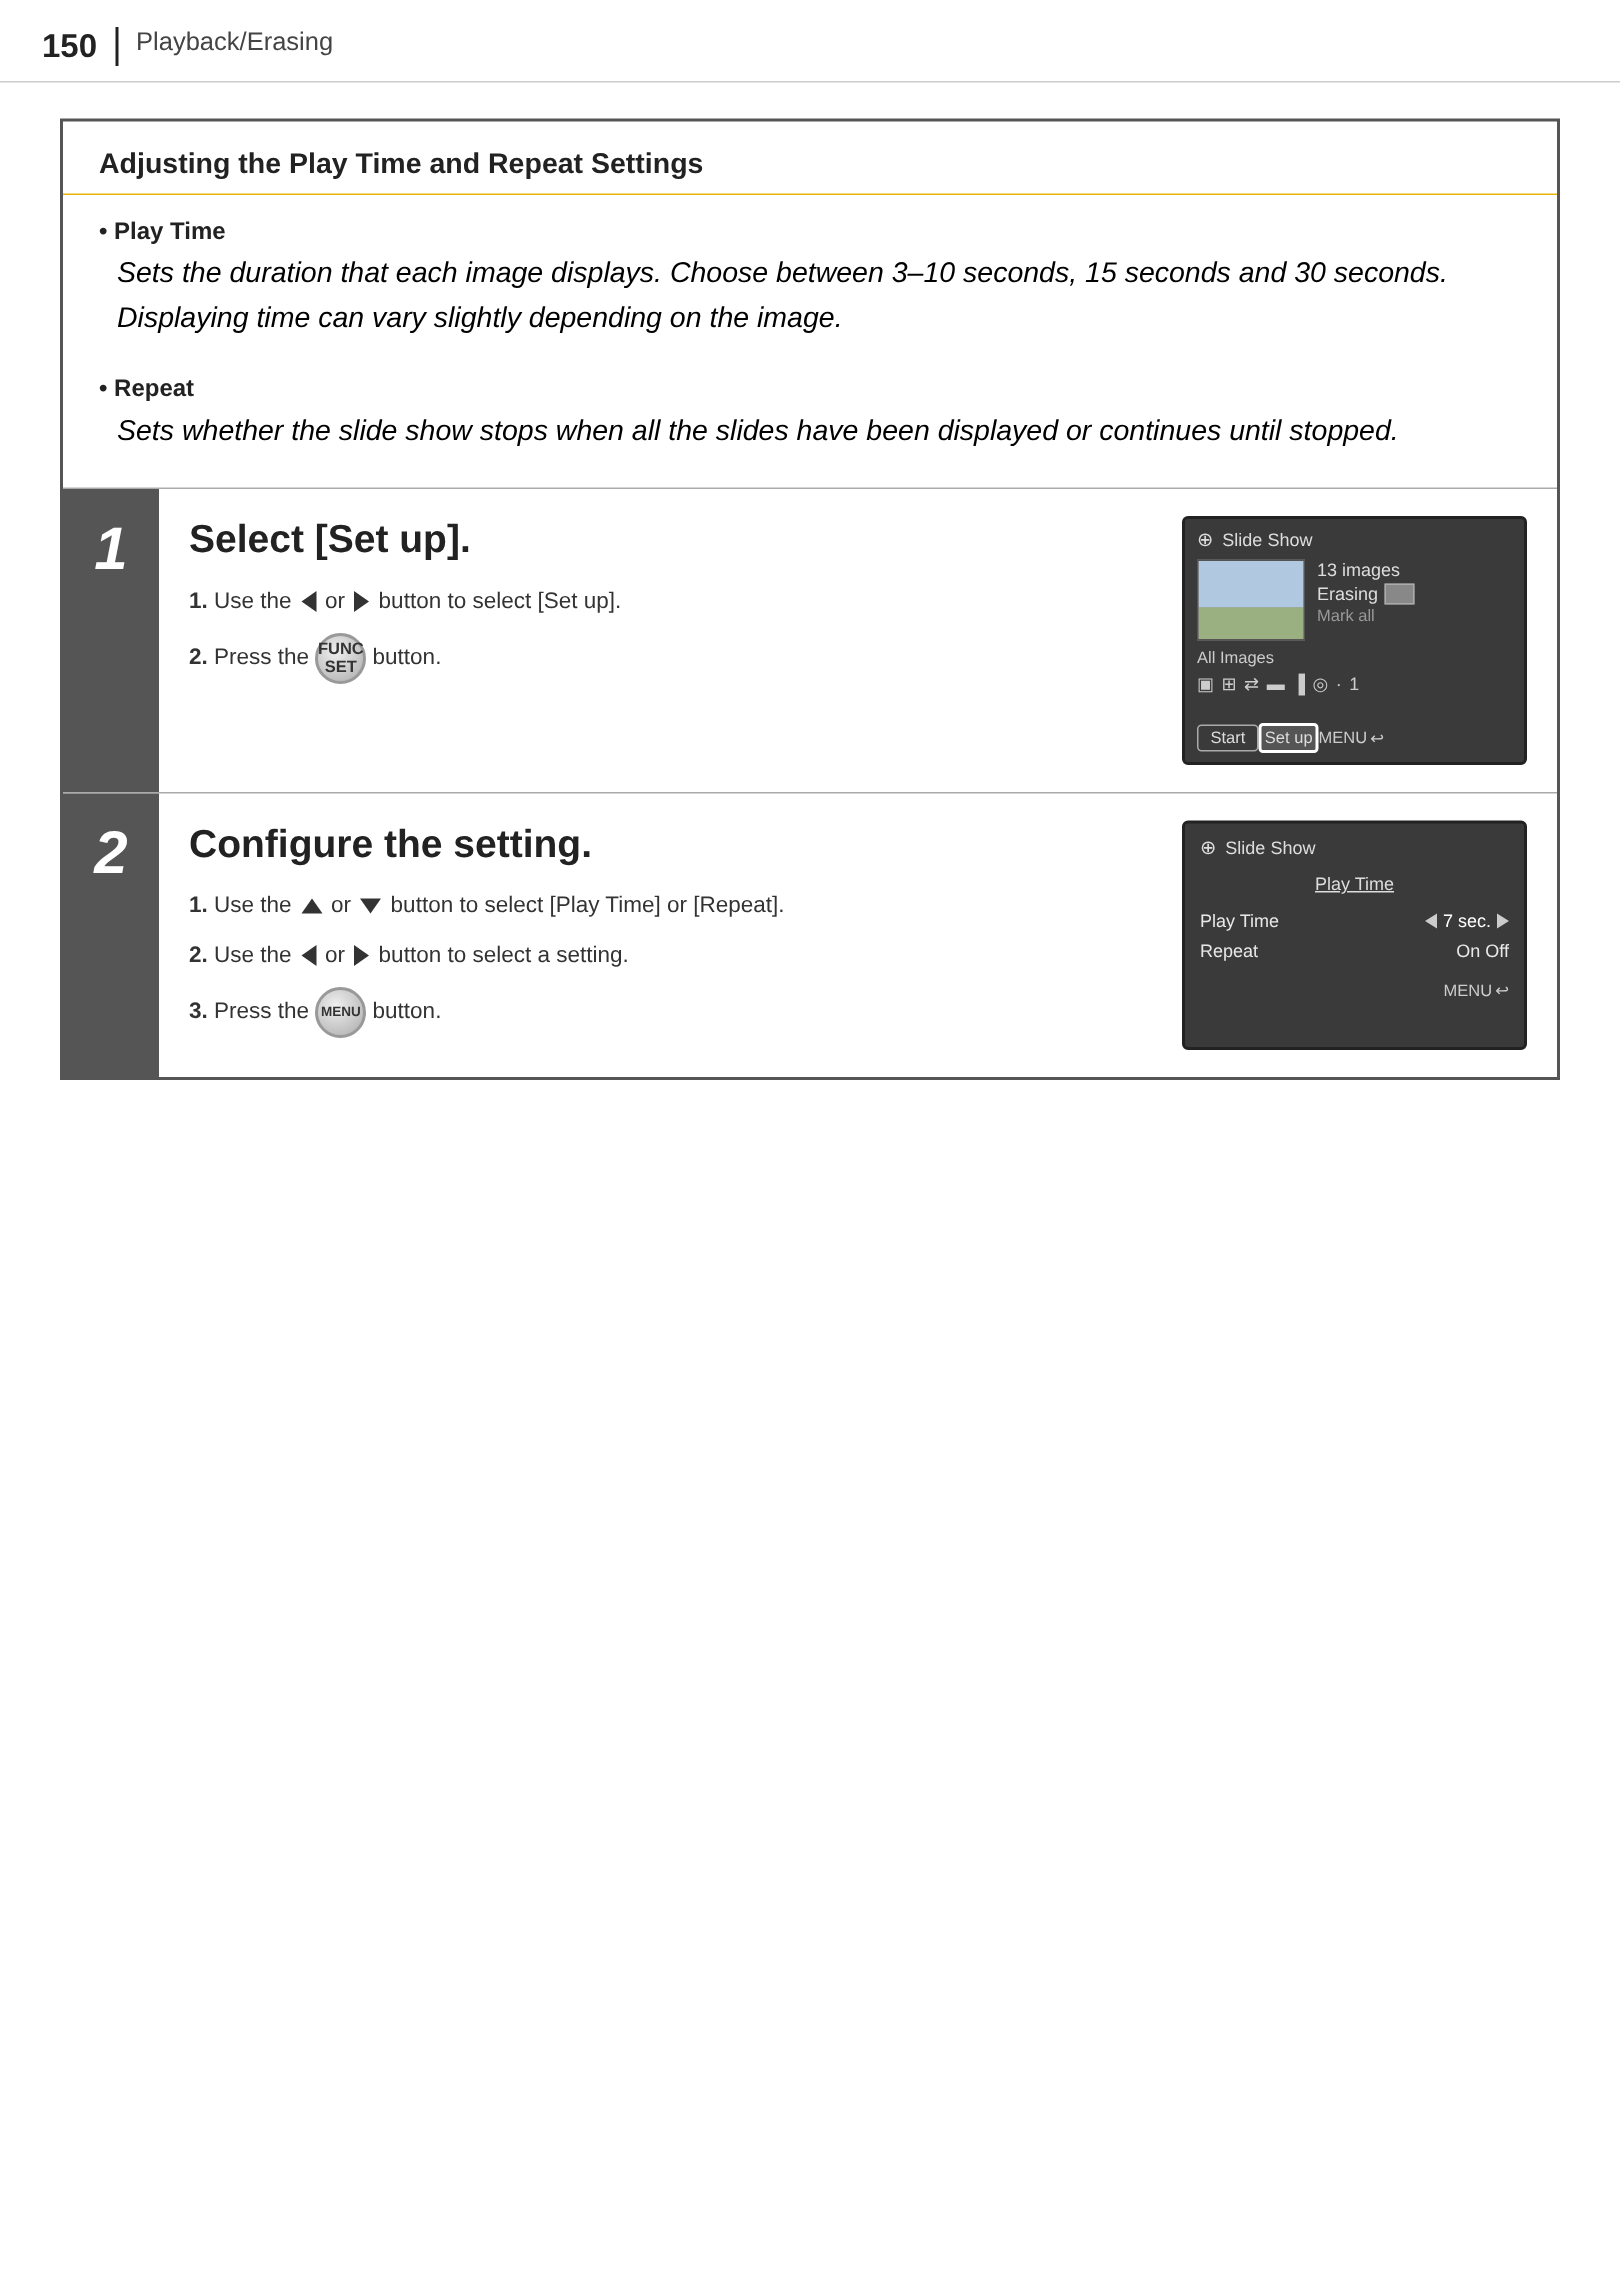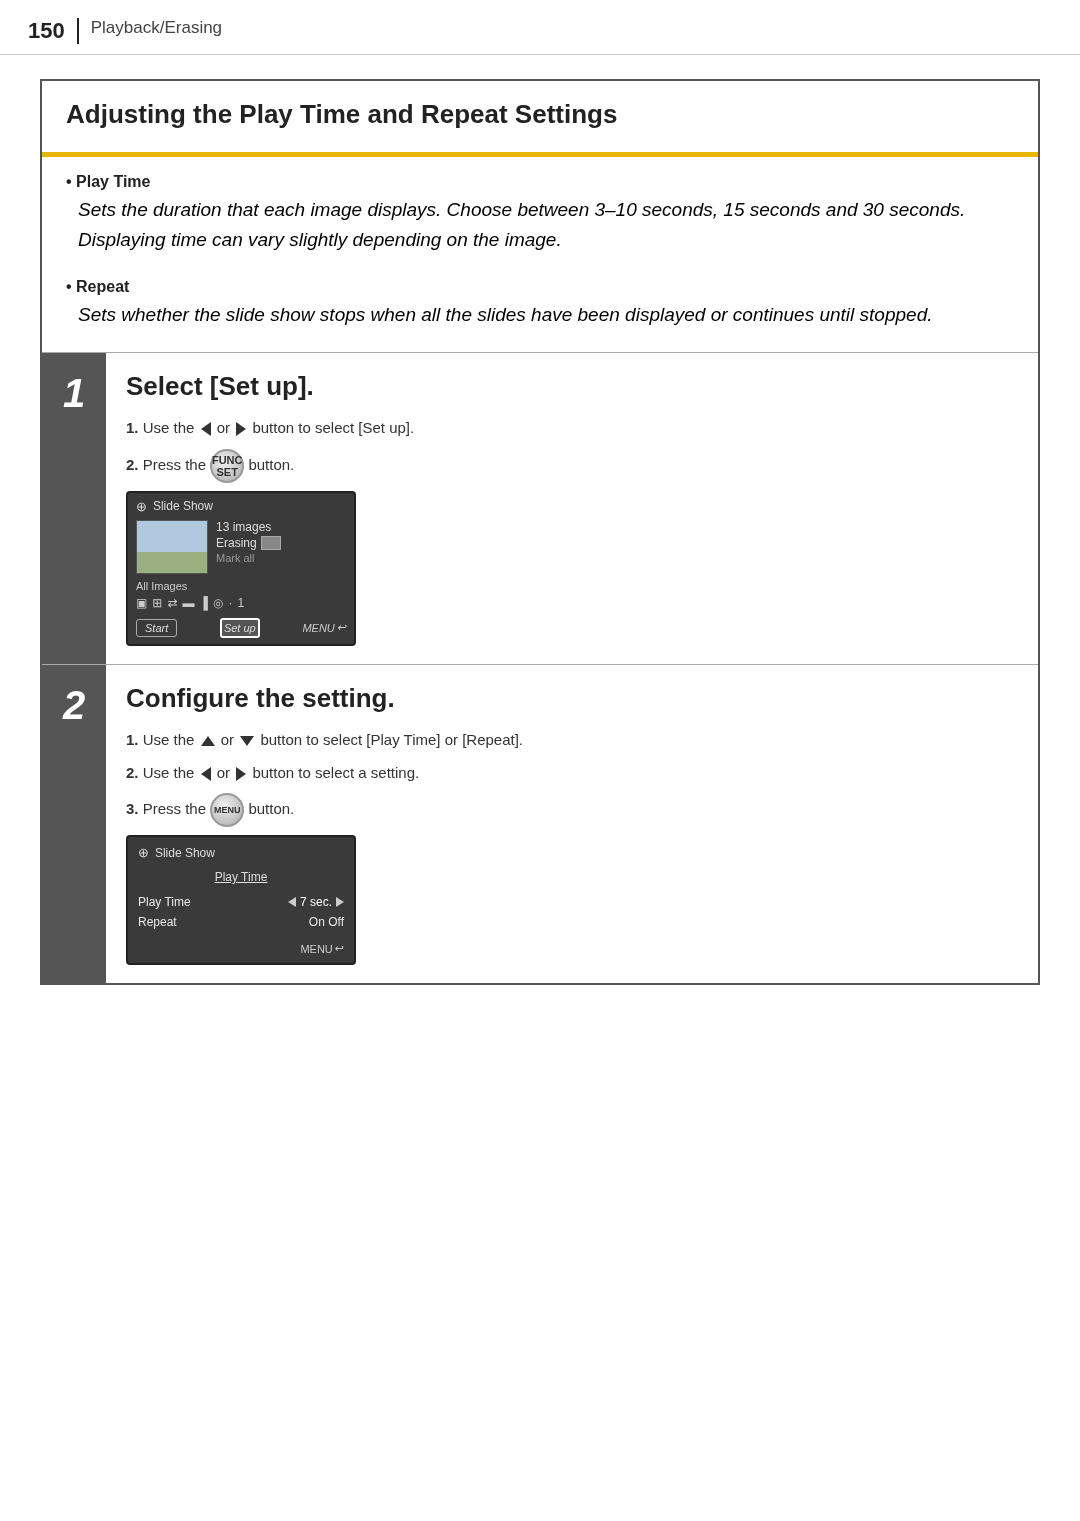--- a/index.html
+++ b/index.html
@@ -37,24 +37,24 @@
     .main-content {
       padding: 24px 40px 40px 40px;
     }
 
     .section-box {
       border: 2px solid #555;
       margin-bottom: 32px;
     }
 
     .section-heading {
-      font-size: 26px;
-      font-weight: bold;
-      padding: 18px 24px 22px 24px;
-      border-bottom: 5px solid #eab308;
+      font-size: 19px;
+      font-weight: bold;
+      padding: 18px 24px 8px 24px;
+      border-bottom: 1px solid #eab308;
     }
 
     .bullet-section {
       padding: 16px 24px 8px 24px;
     }
 
     .bullet-title {
       font-size: 16px;
       font-weight: bold;
       margin-bottom: 4px;
@@ -93,21 +93,21 @@
       font-size: 40px;
       font-weight: bold;
       color: #fff;
       font-style: italic;
     }
 
     .step-content {
       flex: 1;
       padding: 18px 20px 18px 20px;
       display: flex;
-      flex-direction: column;
+      flex-direction: row;
     }
 
     .step-instructions {
       flex: 1;
     }
 
     .step-title {
       font-size: 26px;
       font-weight: bold;
       margin-bottom: 14px;
@@ -293,23 +293,22 @@
       color: #ccc;
     }
 
     .cam-icons-row span {
       font-size: 12px;
     }
 
     .cam-bottom-row {
       display: flex;
       align-items: center;
-      justify-content: space-between;
-      margin-top: 8px;
-      font-style: italic;
+      justify-content: flex-start;
+      margin-top: 19px;
     }
 
     .cam-btn-outline {
       border: 1px solid #aaa;
       border-radius: 3px;
       padding: 2px 8px;
       font-size: 11px;
       color: #ddd;
       background: transparent;
     }

